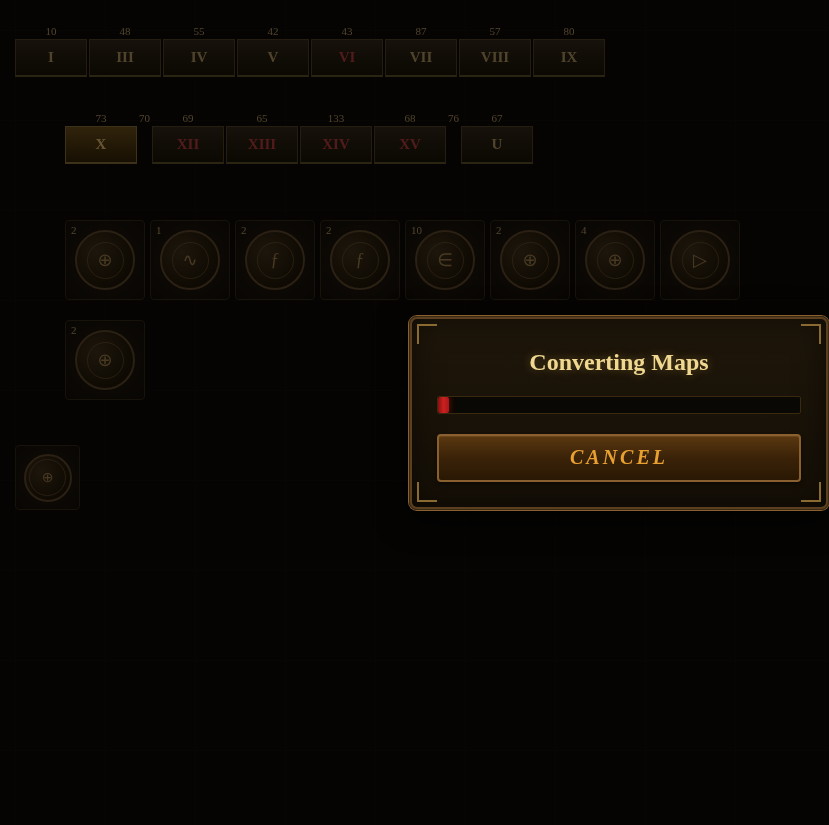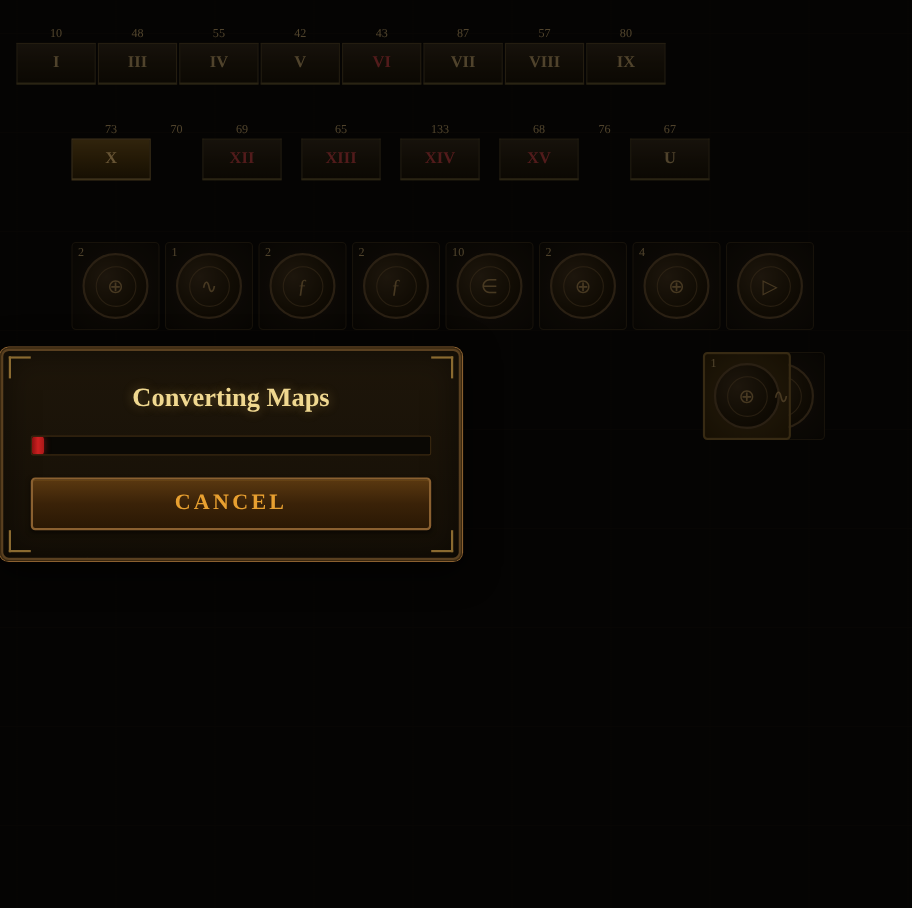--- a/index.html
+++ b/index.html
@@ -79,21 +79,21 @@
     }
 
     
     .tabs-row2 {
       position: absolute;
       top: 112px;
       left: 0;
       width: 100%;
       display: flex;
       flex-wrap: nowrap;
-      gap: 16px;
+      gap: 0px;
       padding: 0 65px;
     }
 
     
     .items-row {
       position: absolute;
       top: 220px;
       left: 65px;
       display: flex;
       gap: 5px;
@@ -159,21 +159,21 @@
     }
 
     
     .modal-overlay {
       position: absolute;
       top: 0; left: 0;
       width: 100%; height: 100%;
       background: rgba(0,0,0,0.6);
       display: flex;
       align-items: center;
-      justify-content: flex-start;
+      justify-content: flex-end;
       z-index: 100;
     }
 
     .modal {
       width: 420px;
       background: linear-gradient(180deg, #1e160a 0%, #150f06 100%);
       border: 3px solid #5a4020;
       border-radius: 8px;
       padding: 30px 25px 25px;
       position: relative;
@@ -242,20 +242,21 @@
       font-size: 20px;
       font-weight: bold;
       font-family: 'Georgia', serif;
       letter-spacing: 3px;
       cursor: pointer;
       text-transform: uppercase;
       box-shadow:
         inset 0 1px 0 rgba(255,200,100,0.1),
         0 2px 4px rgba(0,0,0,0.5);
       transition: background 0.1s;
+      font-style: italic;
     }
 
     
     .right-item {
       position: absolute;
       top: 320px;
       right: 110px;
       width: 80px;
       height: 80px;
       background: radial-gradient(ellipse at center, #5a4520 0%, #3a2808 100%);

